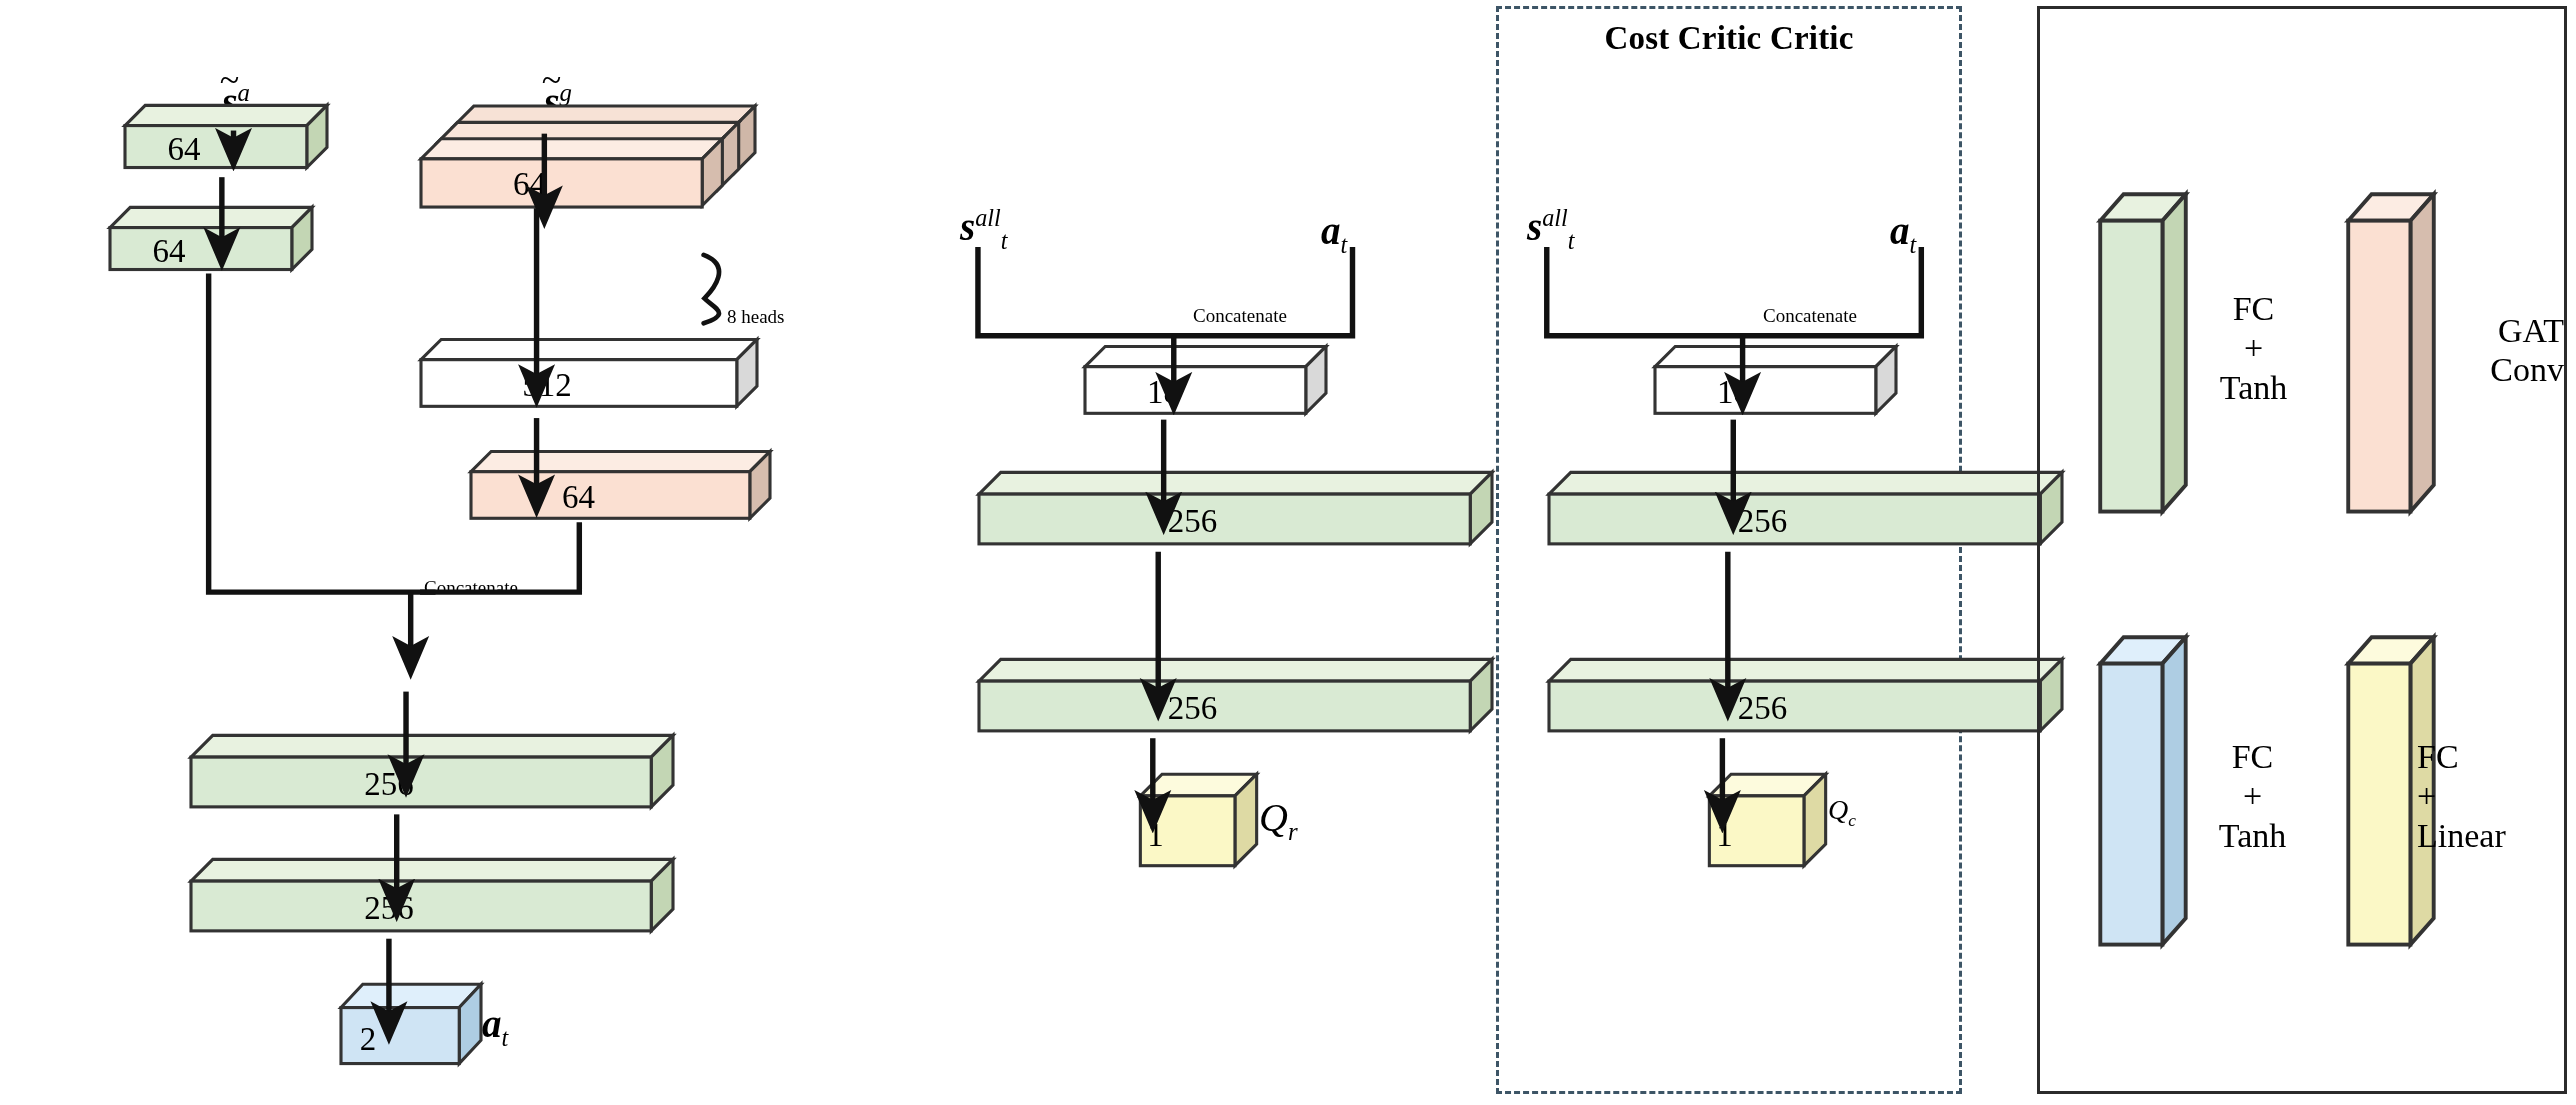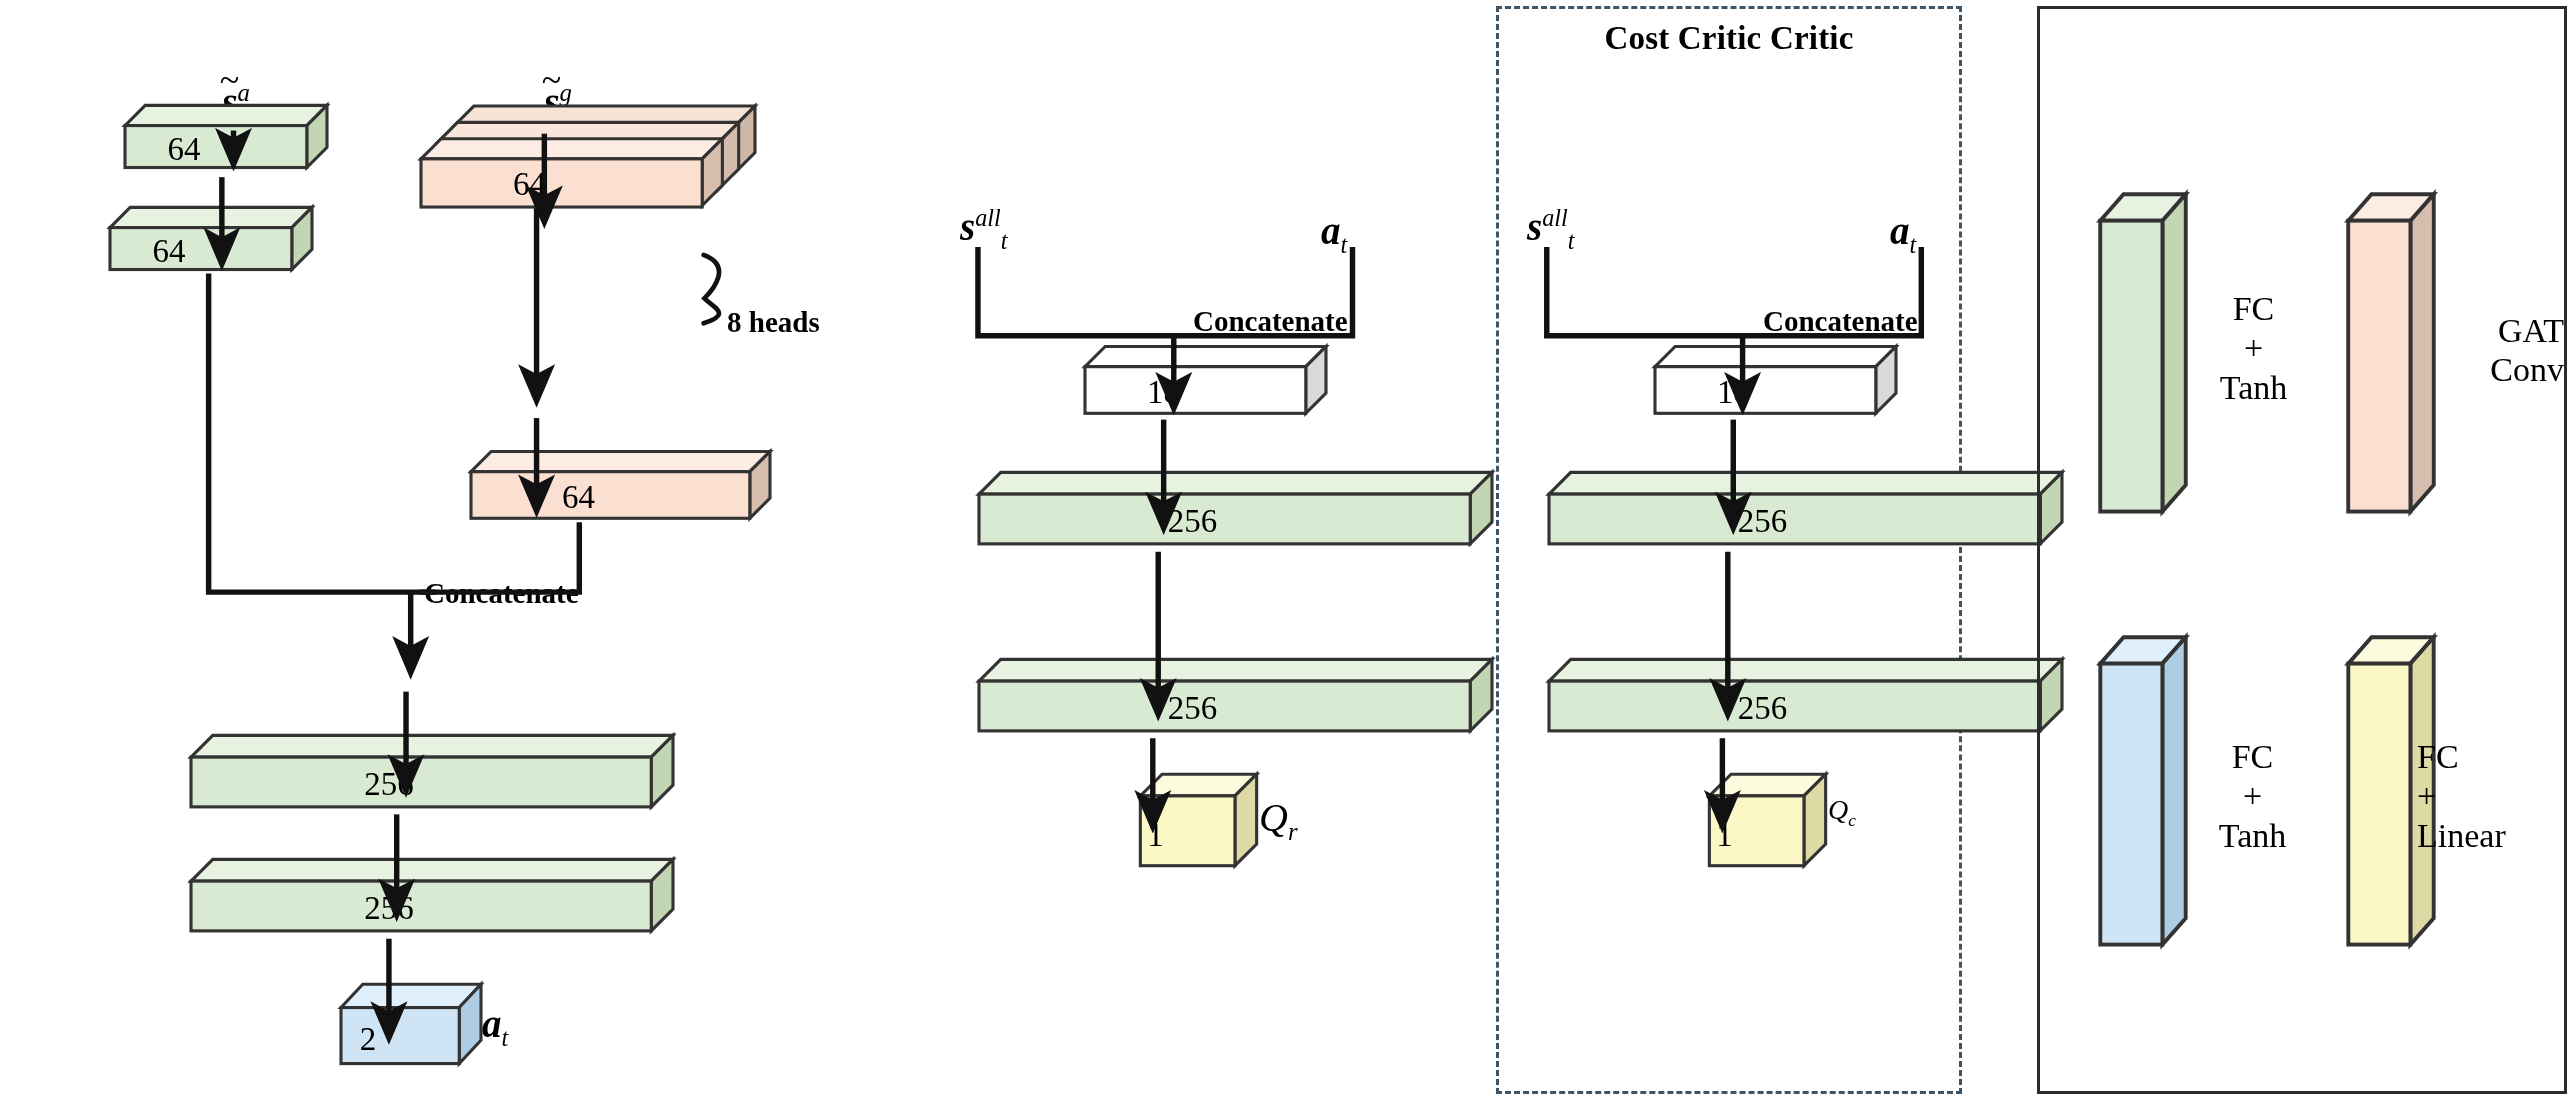--- a/index.html
+++ b/index.html
@@ -34,21 +34,21 @@
 
   
   .math{position:absolute;font-family:"Liberation Serif",serif;white-space:nowrap;}
   .math .bold-it{font-weight:bold;font-style:italic;}
   .math .it{font-style:italic;}
   .math sup{font-size:.62em;font-style:italic;font-weight:normal;vertical-align:super;}
   .math sub{font-size:.62em;font-style:italic;font-weight:normal;vertical-align:sub;}
   .tilde{position:relative;display:inline-block;}
   .tilde>.tc{position:absolute;left:50%;transform:translateX(-52%);top:-.52em;font-weight:normal;font-style:normal;font-size:.9em;}
 
-  .caption{position:absolute;font-weight:bold;font-size:29px;white-space:nowrap;}
+  .caption{position:absolute;font-weight:normal;font-size:19px;white-space:nowrap;}
   .legend-txt{position:absolute;font-size:34px;line-height:1.16;text-align:center;white-space:nowrap;}
 
   .arrowlayer{position:absolute;left:0;top:0;width:2576px;height:1105px;pointer-events:none;}
 </style>
 </head>
 <body>
 
 <div class="canvas">
 
 
@@ -91,20 +91,28 @@
       <rect x="0" y="100" width="362" height="62" fill="#fbe0d2" stroke="#333" stroke-width="4"></rect>
     </svg>
     <div class="lbl" style="top:87px;width:281px;">64</div>
   </div>
 
   <svg class="arrowlayer" viewBox="0 0 3314 1422" width="2576" height="1105">
     <path d="M 905 328 C 942 342 918 372 906 384 C 918 396 942 404 905 416" fill="none" stroke="#111" stroke-width="6" stroke-linecap="round"></path>
   </svg>
   <div class="caption" style="left:727px;top:306px;">8 heads</div>
 
+  <div class="slab" style="left:389px;top:333px;">
+    <svg width="336" height="86" viewBox="0 0 432 110">
+      <polygon points="0,34 26,8 432,8 406,34" fill="#ffffff" stroke="#333" stroke-width="4"></polygon>
+      <polygon points="406,34 432,8 432,68 406,94" fill="#d9d9d9" stroke="#333" stroke-width="4"></polygon>
+      <rect x="0" y="34" width="406" height="60" fill="#ffffff" stroke="#333" stroke-width="4"></rect>
+    </svg>
+    <div class="lbl" style="top:36px;width:316px;">512</div>
+  </div>
 
   <div class="slab" style="left:439px;top:445px;">
     <svg width="299" height="86" viewBox="0 0 385 110">
       <polygon points="0,34 26,8 385,8 359,34" fill="#fcece3" stroke="#333" stroke-width="4"></polygon>
       <polygon points="359,34 385,8 385,68 359,94" fill="#d6bdae" stroke="#333" stroke-width="4"></polygon>
       <rect x="0" y="34" width="359" height="60" fill="#fbe0d2" stroke="#333" stroke-width="4"></rect>
     </svg>
     <div class="lbl" style="top:36px;width:279px;">64</div>
   </div>
 

